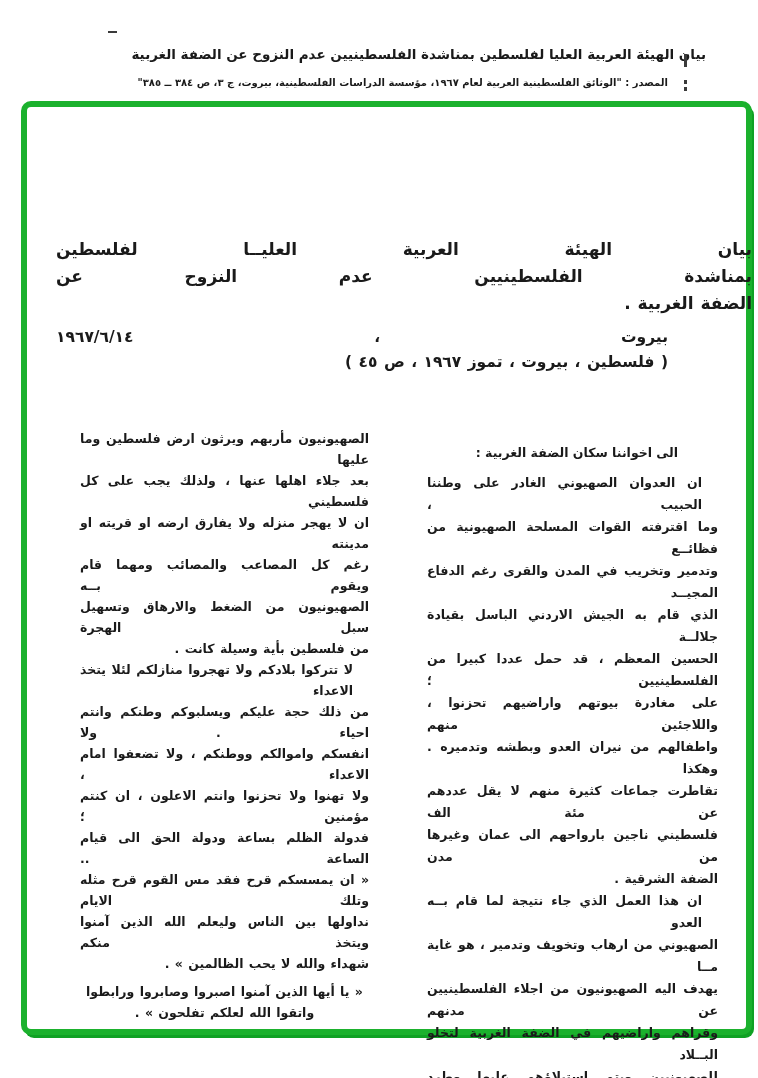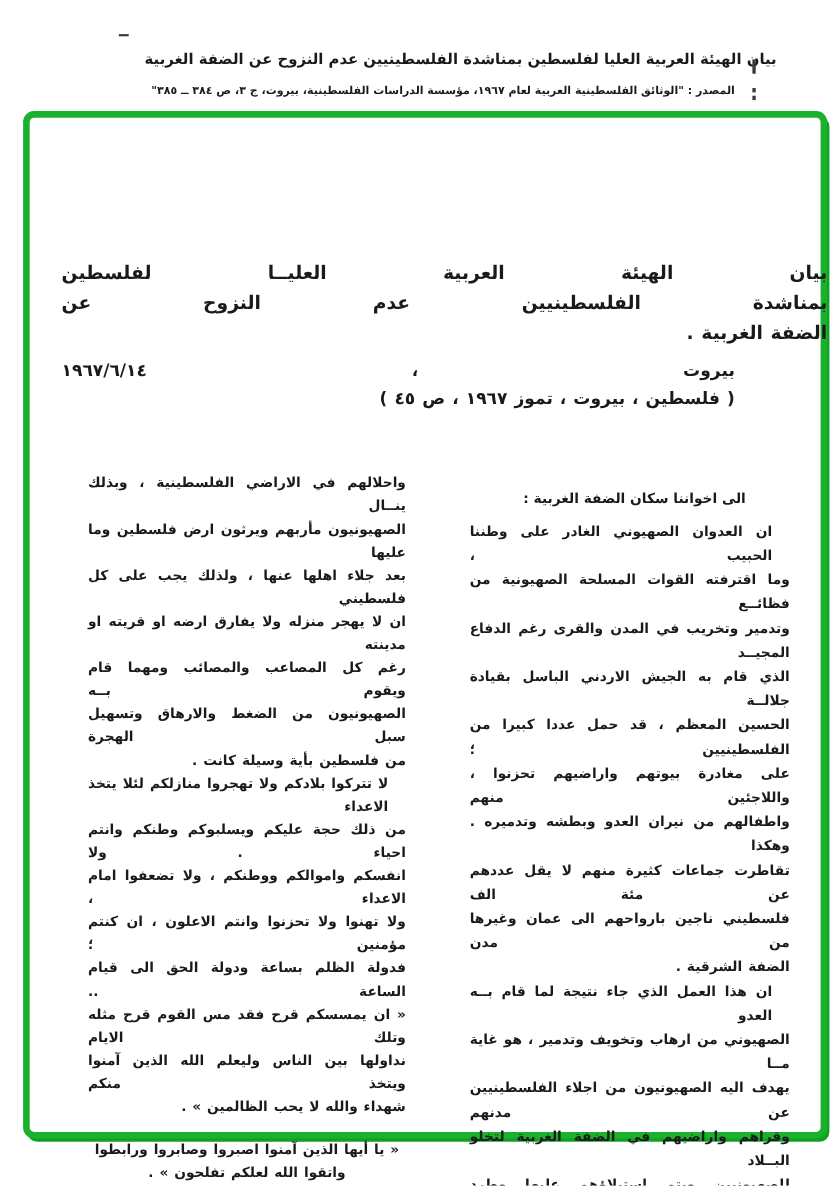--- a/index.html
+++ b/index.html
@@ -34,21 +34,21 @@
   
   .col {
     position:absolute; direction:rtl; font-size:12.5px; font-weight:bold;
   }
   .col-right { left:392px; top:442px; width:326px; line-height:22px; }
   .col-left  { left:45px;  top:428px; width:324px; line-height:21px; }
   .salutation { padding-right:40px; margin-bottom:8px; }
   .tline { text-align:justify; text-align-last:justify; text-justify:inter-word; word-spacing:1px;padding-left:35px; }
   .tline.last { text-align-last:right; }
   .para.indent-first .tline.first { padding-right:16px; }
-  .para.quote-centered { margin-top:18px; }
+  .para.quote-centered { margin-top:7px; }
   .para.quote-centered .tline { text-align-last:center; }
   
   .artifact { position:absolute; background:#3a3a3a; }
   .art-dash  { left:108px; top:31px;  width:9px;  height:2px; }
   .art-bang  { left:684px; top:54px;  width:3px;  height:13px; }
   .art-colon { left:684px; top:80px;  width:3px;  height:4px;  box-shadow:0 7px 0 0 #3a3a3a; }
 </style>
 </head>
 <body>
 
@@ -93,21 +93,20 @@
         <div class="tline">الصهيوني من ارهاب وتخويف وتدمير ، هو غاية مــا</div>
         <div class="tline">يهدف اليه الصهيونيون من اجلاء الفلسطينيين عن مدنهم</div>
         <div class="tline">وقراهم واراضيهم في الضفة الغربية لتخلو البــلاد</div>
         <div class="tline">للصهيونيين ويتم استيلاؤهم عليها وطرد الفلسطينيين</div>
         <div class="tline last">منها واسكان المهاجرين اليهود في المنازل والقرى العربية</div>
       </div>
   </div>
 
   <div class="col col-left">
     <div class="para">
-        <div class="tline first">واحلالهم في الاراضي الفلسطينية ، وبذلك ينــال</div>
         <div class="tline">الصهيونيون مأربهم ويرثون ارض فلسطين وما عليها</div>
         <div class="tline">بعد جلاء اهلها عنها ، ولذلك يجب على كل فلسطيني</div>
         <div class="tline">ان لا يهجر منزله ولا يفارق ارضه او قريته او مدينته</div>
         <div class="tline">رغم كل المصاعب والمصائب ومهما قام ويقوم بــه</div>
         <div class="tline">الصهيونيون من الضغط والارهاق وتسهيل سبل الهجرة</div>
         <div class="tline last">من فلسطين بأية وسيلة كانت .</div>
       </div>
     <div class="para indent-first">
         <div class="tline first">لا تتركوا بلادكم ولا تهجروا منازلكم لئلا يتخذ الاعداء</div>
         <div class="tline">من ذلك حجة عليكم ويسلبوكم وطنكم وانتم احياء . ولا</div>

